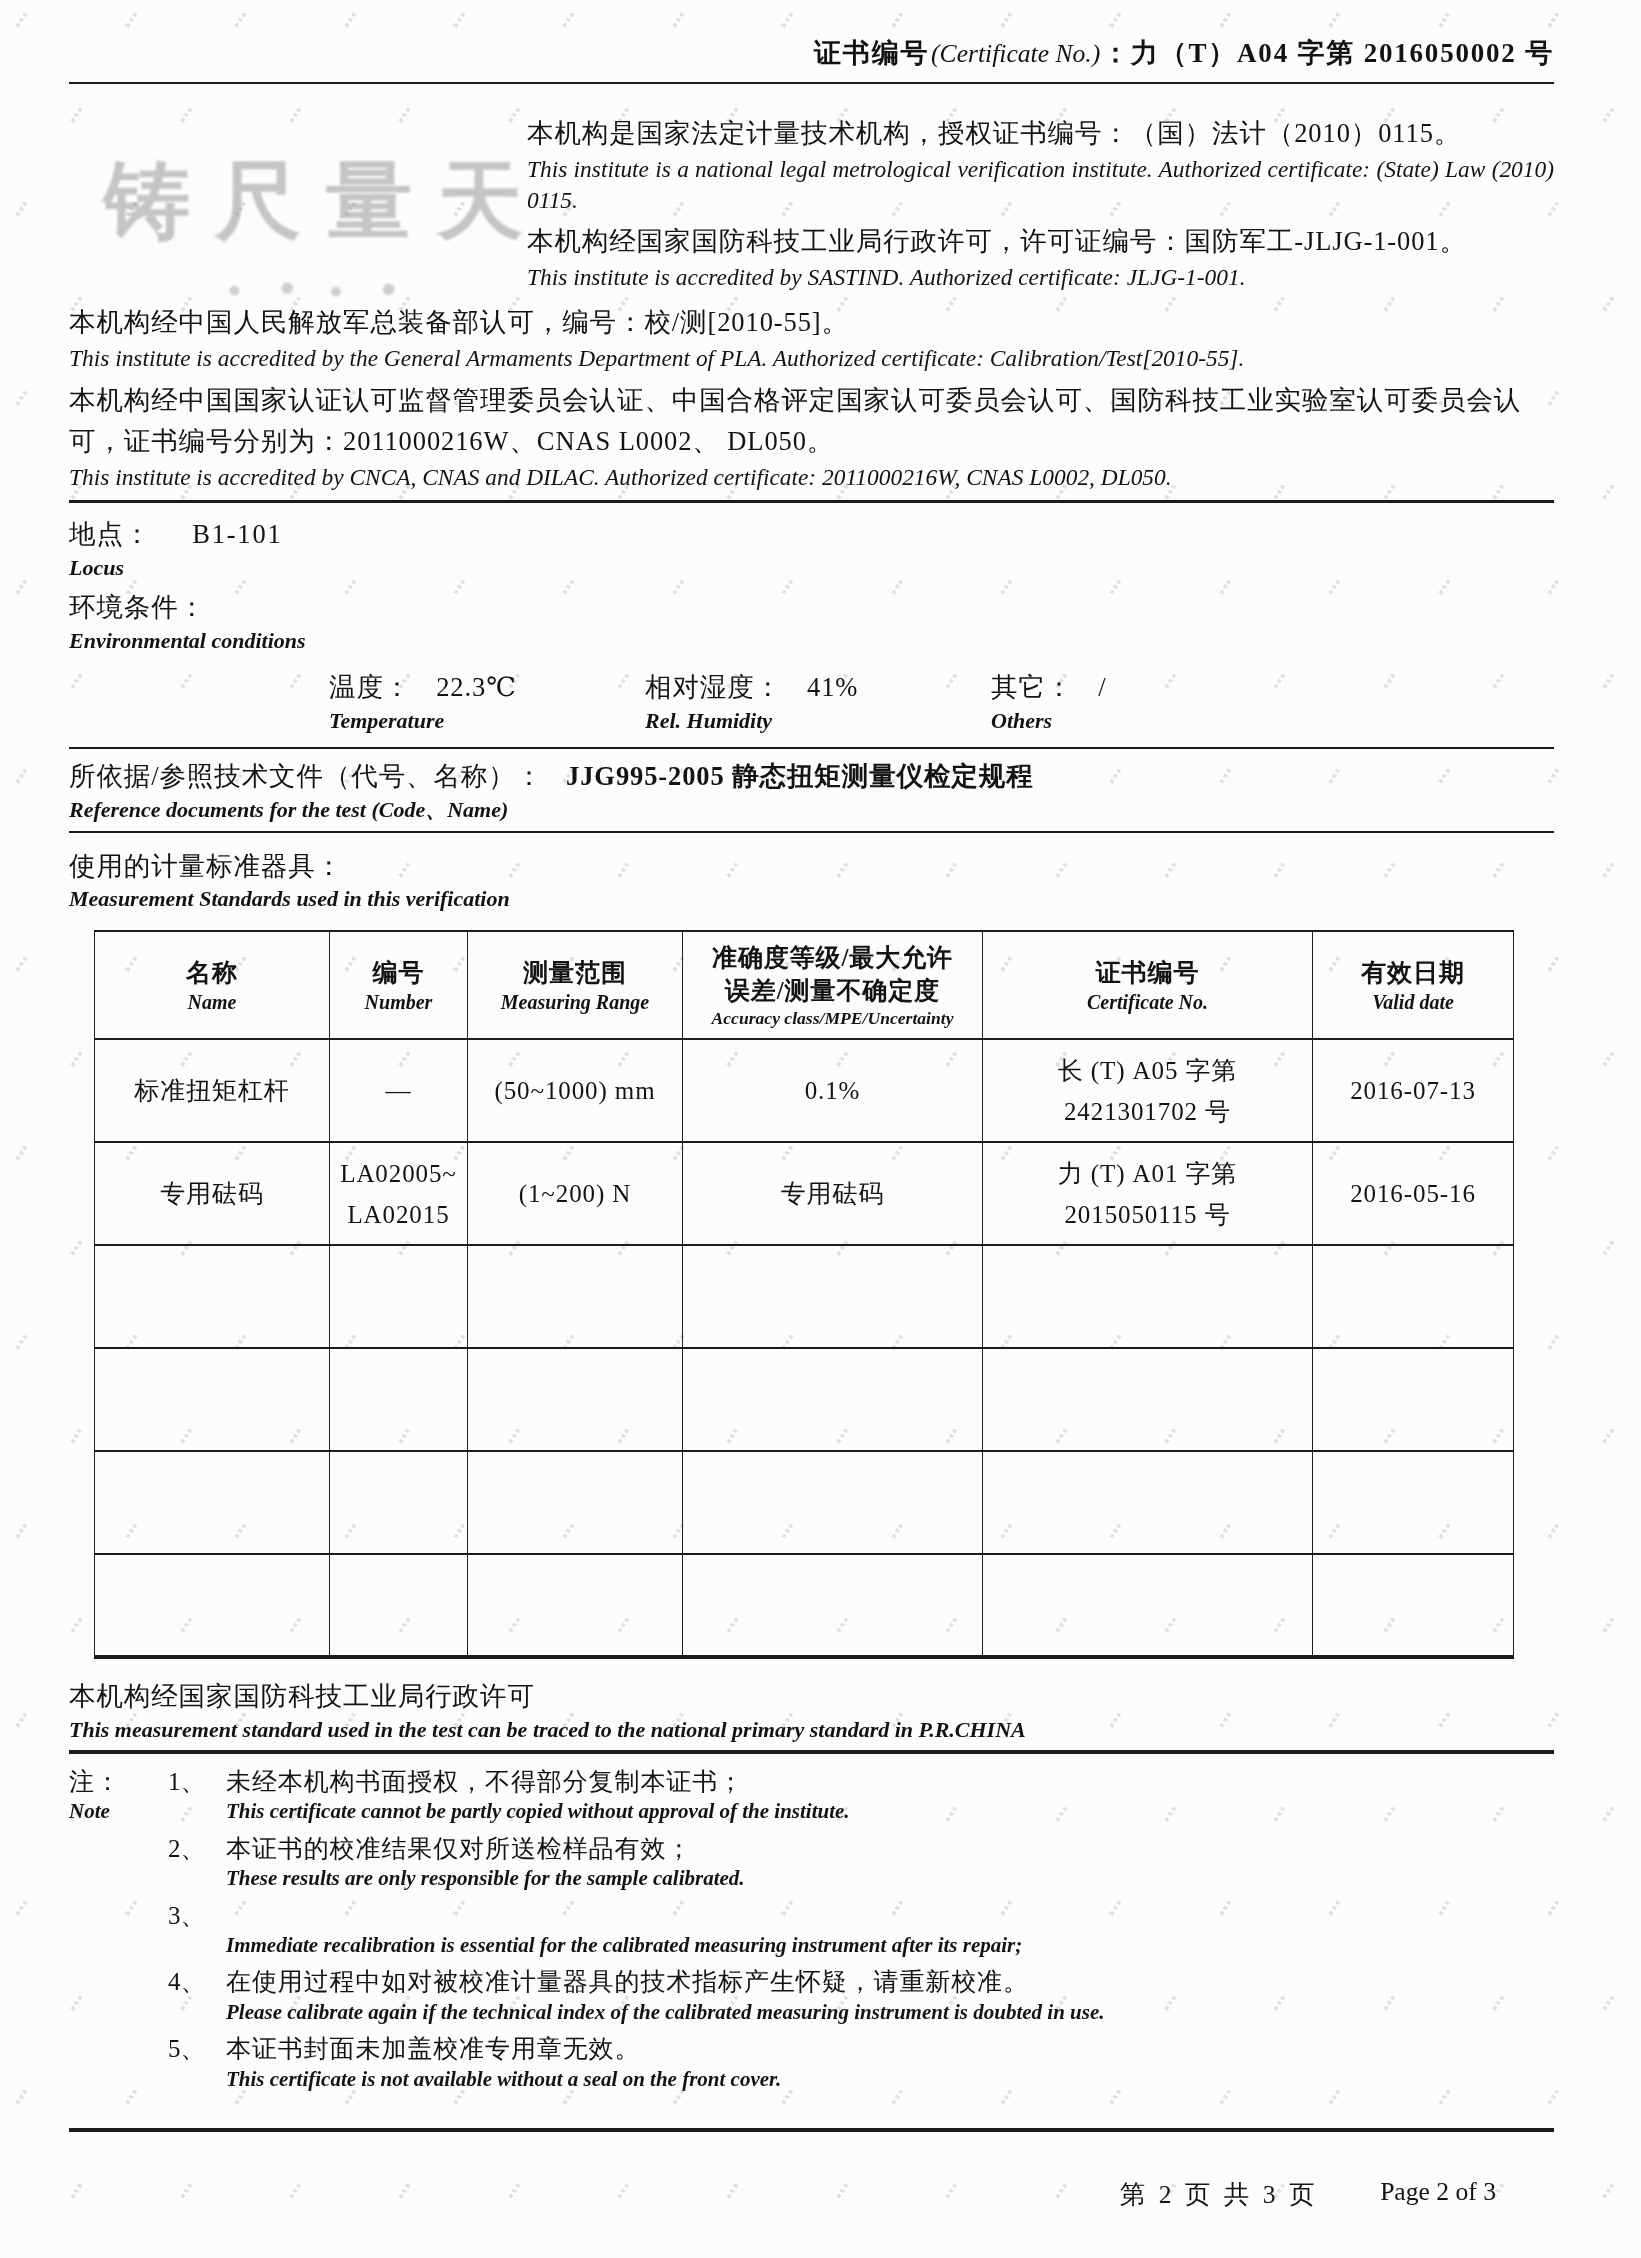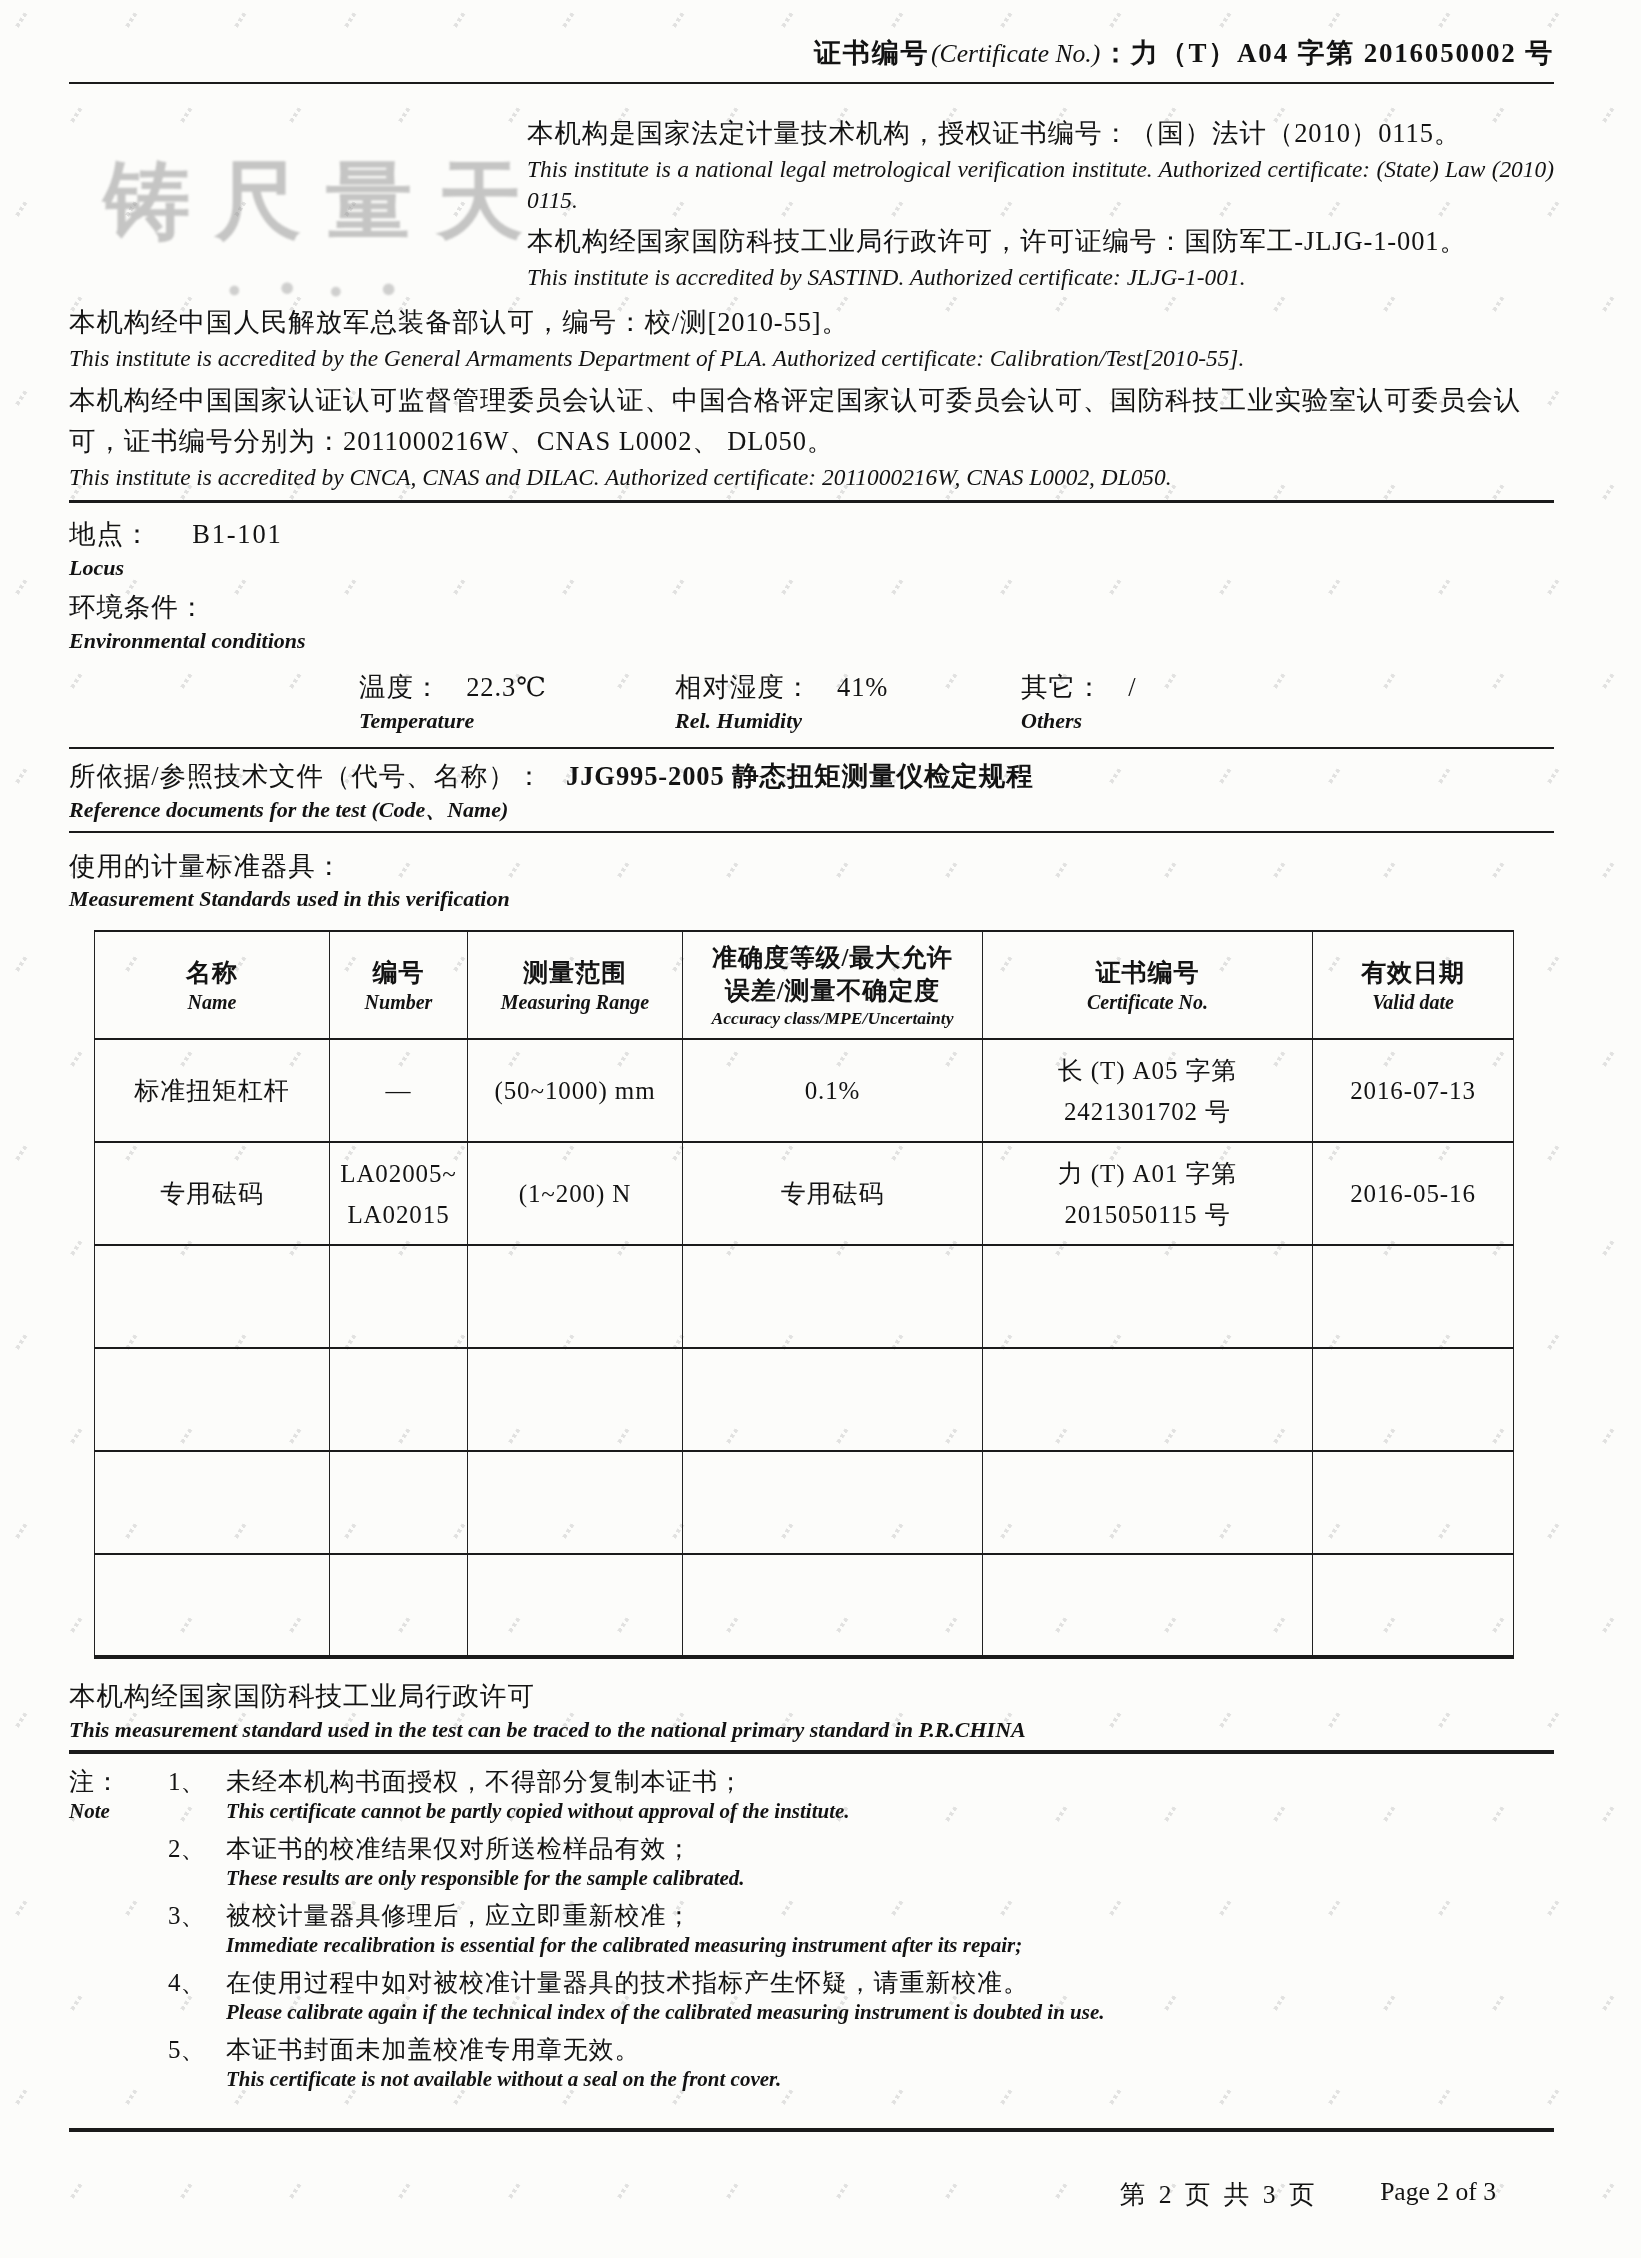--- a/index.html
+++ b/index.html
@@ -43,21 +43,21 @@
   .intro-text { flex:1; }
   .p-cn { font-size:26.5px; letter-spacing:0.9px; line-height:1.55; }
   .p-en { font-style:italic; font-size:23.4px; line-height:1.32; text-align:justify; margin-bottom:5.3px; }
 
   .loc-line { margin-top:12.4px; }
   .loc-line .val { margin-left:41px; letter-spacing:1.8px; }
   .sub-en { font-style:italic; font-weight:bold; font-size:22px; line-height:1.2; margin-bottom:7px; }
 
   .env-row { display:flex; margin:14px 0 3.5px 260px; }
   .env-field { }
-  .env-f1 { width:316px;margin-left:30px; } .env-f2 { width:346px; }
+  .env-f1 { width:316px; } .env-f2 { width:346px; }
   .env-val { margin-left:25px; }
 
   .ref-line { margin-top:8.8px; }
   .ref-line .val { font-weight:bold; margin-left:23px; }
 
   .std-title { margin-top:14px; }
 
   table.std { border-collapse:collapse; table-layout:fixed; width:1419px; margin:17.6px 0 0 25px; }
   table.std th, table.std td { border:1.8px solid #222; padding:1.8px 5.3px; text-align:center; vertical-align:middle; }
   table.std tr { border-top:2.6px solid #1b1b1b; border-bottom:2.6px solid #1b1b1b; }
@@ -630,21 +630,20 @@
         <div class="note-item">
           <div class="ni-head">
               <span class="ni-num">2、</span>
               <span class="ni-cn">本证书的校准结果仅对所送检样品有效；</span>
             </div>
           <div class="ni-en">These results are only responsible for the sample calibrated.</div>
         </div>
         <div class="note-item">
           <div class="ni-head">
               <span class="ni-num">3、</span>
-              <span class="ni-cn">被校计量器具修理后，应立即重新校准；</span>
             </div>
           <div class="ni-en">Immediate recalibration is essential for the calibrated measuring instrument after its repair;</div>
         </div>
         <div class="note-item">
           <div class="ni-head">
               <span class="ni-num">4、</span>
               <span class="ni-cn">在使用过程中如对被校准计量器具的技术指标产生怀疑，请重新校准。</span>
             </div>
           <div class="ni-en">Please calibrate again if the technical index of the calibrated measuring instrument is doubted in use.</div>
         </div>

